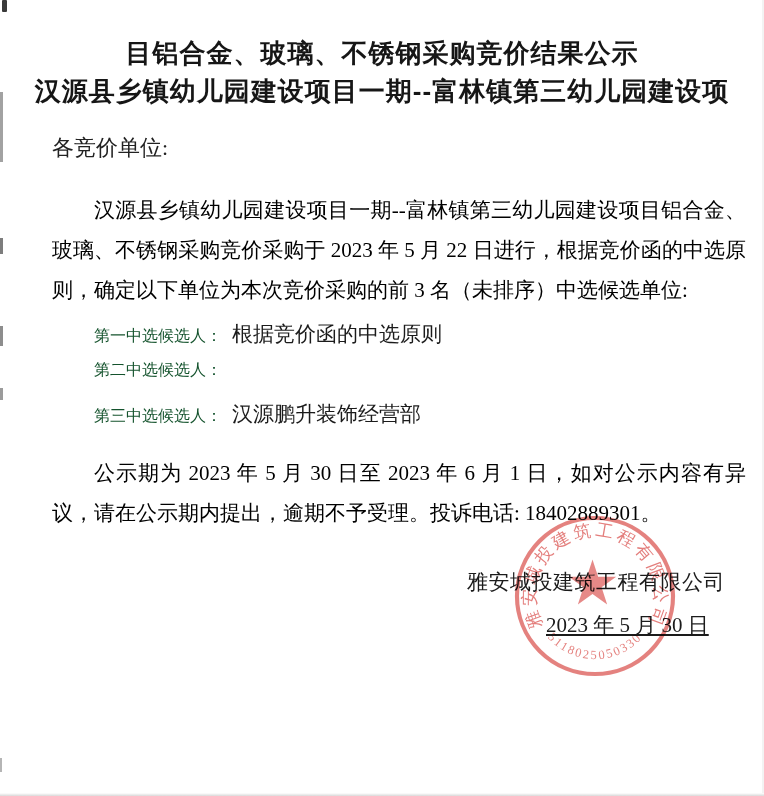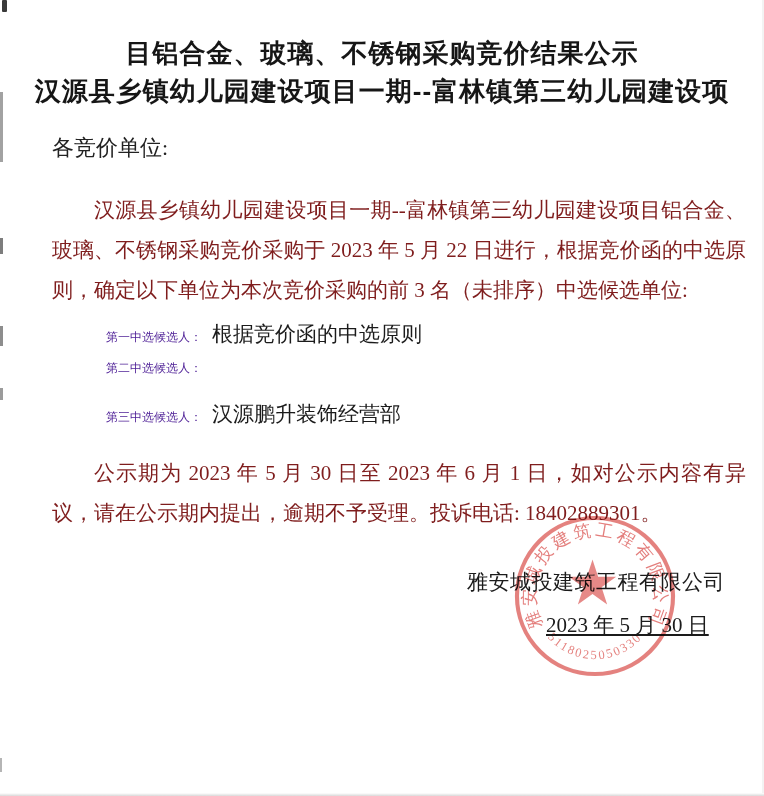--- a/index.html
+++ b/index.html
@@ -21,27 +21,27 @@
     letter-spacing:1px;
   }
   .salutation {
     position:absolute; top:133px; left:52px;
     font-size:22px; color:#222;
   }
   .body-para {
     position:absolute; left:52px; width:694px;
     font-size:21px; line-height:40px;
     text-align:justify; text-indent:2em;
-    color:#7f1d1d;
+    color:#000000;
   }
   .para-main   { top:190px; }
   .para-notice { top:453px; }
   .candidates { position:absolute; top:320px; left:94px; }
   .candidate-row { height:40px; display:flex; align-items:baseline; white-space:nowrap; }
-  .candidate-label { font-size:12px; color:#4c1d95;margin-left:12px; }
+  .candidate-label { font-size:16px; color:#14532d; }
   .candidate-name  { font-size:21px; margin-left:10px; color:#1b1b1b; }
   .sign-company {
     position:absolute; top:568px; left:467px;
     font-size:21px; letter-spacing:0.5px; color:#1b1b1b;
     white-space:nowrap;
   }
   .sign-date {
     position:absolute; top:611px; left:546px;
     font-size:21px; color:#1b1b1b; white-space:nowrap;text-decoration:underline;
   }

